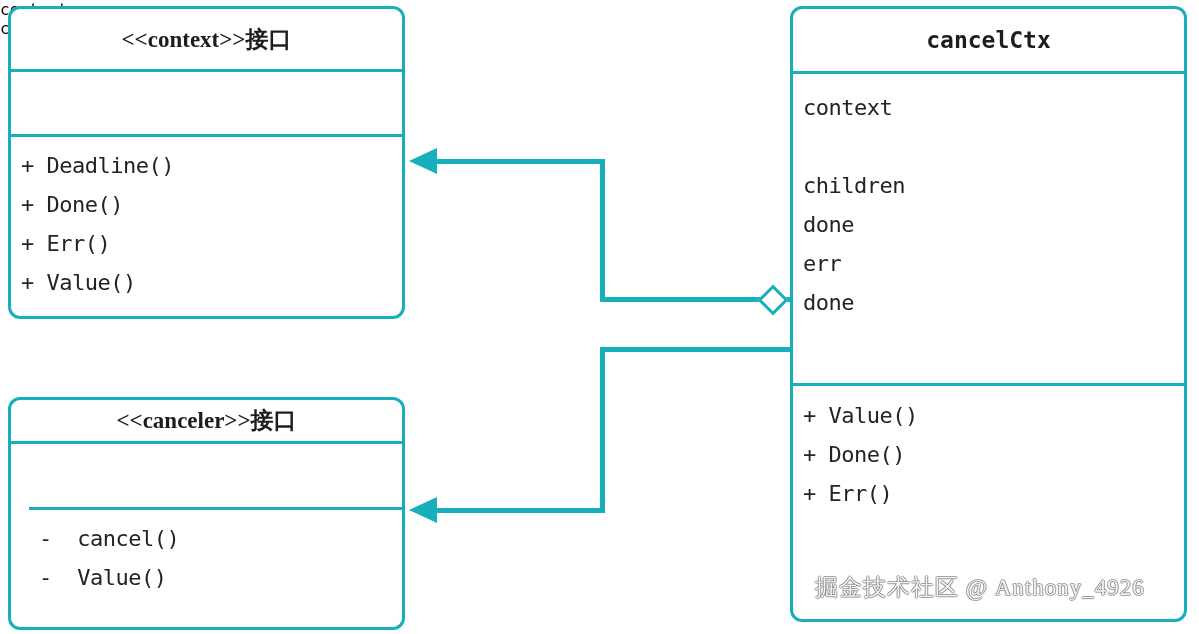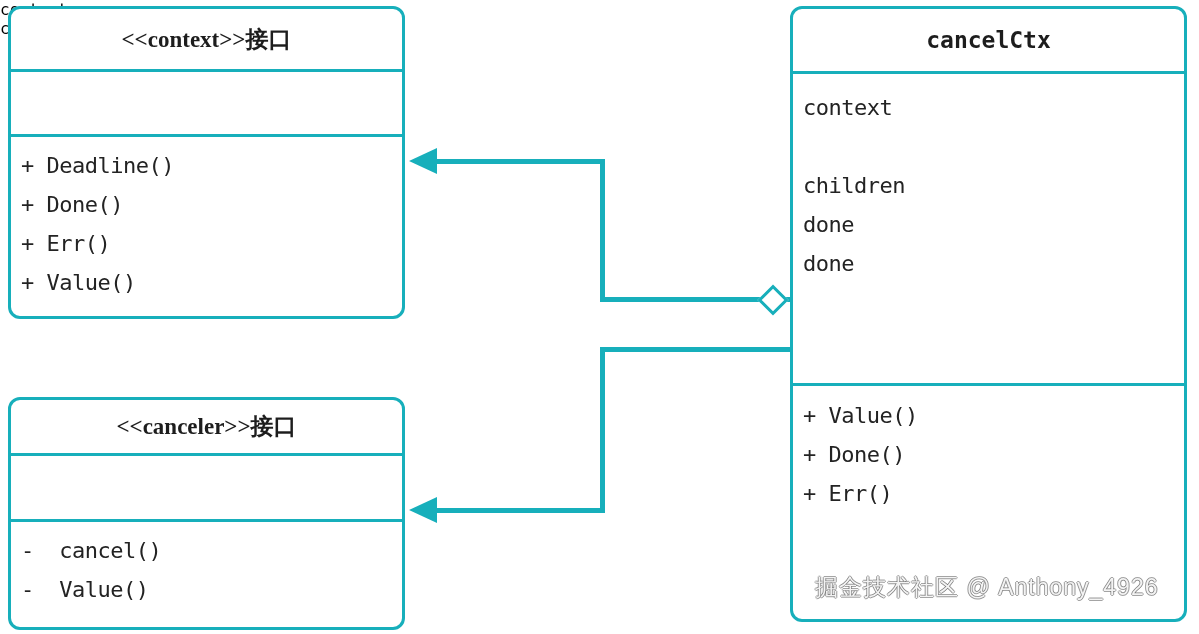--- a/index.html
+++ b/index.html
@@ -78,21 +78,21 @@
     position: absolute;
     box-sizing: border-box;
     background: #ffffff;
     border: 3px solid #17AFBB;
     transform: rotate(45deg);
   }
 
   
   .watermark {
     position: absolute;
-    font-family: Liberation Sans, sans-serif;
+    font-family: Liberation Serif, serif;
     font-size: 23px;
     color: rgba(255,255,255,0.92);
     text-shadow:
        1px 0 0 rgba(90,90,90,0.55),
       -1px 0 0 rgba(90,90,90,0.55),
        0 1px 0 rgba(90,90,90,0.55),
        0 -1px 0 rgba(90,90,90,0.55);
     white-space: nowrap;
     pointer-events: none;
     letter-spacing: 1px;
@@ -110,36 +110,37 @@
     <div class="uml-section uml-list" style="height: 182px; padding-top: 9px; border-top-color: rgb(23, 175, 187);">
       <div class="uml-item">+ Deadline()</div>
       <div class="uml-item">+ Done()</div>
       <div class="uml-item">+ Err()</div>
       <div class="uml-item">+ Value()</div>
     </div>
   </div>
 
   
   <div class="uml-box" style="left: 8px; top: 397px; width: 397px; height: 233px; border-color: rgb(23, 175, 187);">
-    <div class="uml-section uml-title cjk" style="height: 53px; border-top-color: rgb(23, 175, 187);">&lt;&lt;canceler&gt;&gt;接口</div>
+    <div class="uml-section uml-title cjk" style="height: 41px; border-top-color: rgb(23, 175, 187);">&lt;&lt;canceler&gt;&gt;接口</div>
     <div class="uml-section uml-list" style="height: 66px; border-top-color: rgb(23, 175, 187);"></div>
-    <div class="uml-section uml-list" style="height: 107px; padding-top: 9px; border-top-color: rgb(23, 175, 187);">
+    <div class="uml-section uml-list" style="height: 107px; padding-top: 9px; border-top-color: rgb(23, 175, 187); margin-left: 18px;">
       <div class="uml-item">-  cancel()</div>
       <div class="uml-item">-  Value()</div>
     </div>
   </div>
 
   
   <div class="uml-box" style="left: 790px; top: 6px; width: 397px; height: 616px; border-color: rgb(23, 175, 187);">
     <div class="uml-section uml-title" style="height: 62px; border-top-color: rgb(23, 175, 187);">cancelCtx</div>
     <div class="uml-section uml-list" style="height: 312px; padding-top: 14px; border-top-color: rgb(23, 175, 187);">
       <div class="uml-item">context</div>
       <div class="uml-item blank"> </div>
       <div class="uml-item">children</div>
       <div class="uml-item">done</div>
+      <div class="uml-item">err</div>
       <div class="uml-item">done</div>
     </div>
     <div class="uml-section uml-list" style="height: 241px; padding-top: 10px; border-top-color: rgb(23, 175, 187);">
       <div class="uml-item">+ Value()</div>
       <div class="uml-item">+ Done()</div>
       <div class="uml-item">+ Err()</div>
       <div class="uml-item blank"> </div>
     </div>
   </div>
 

